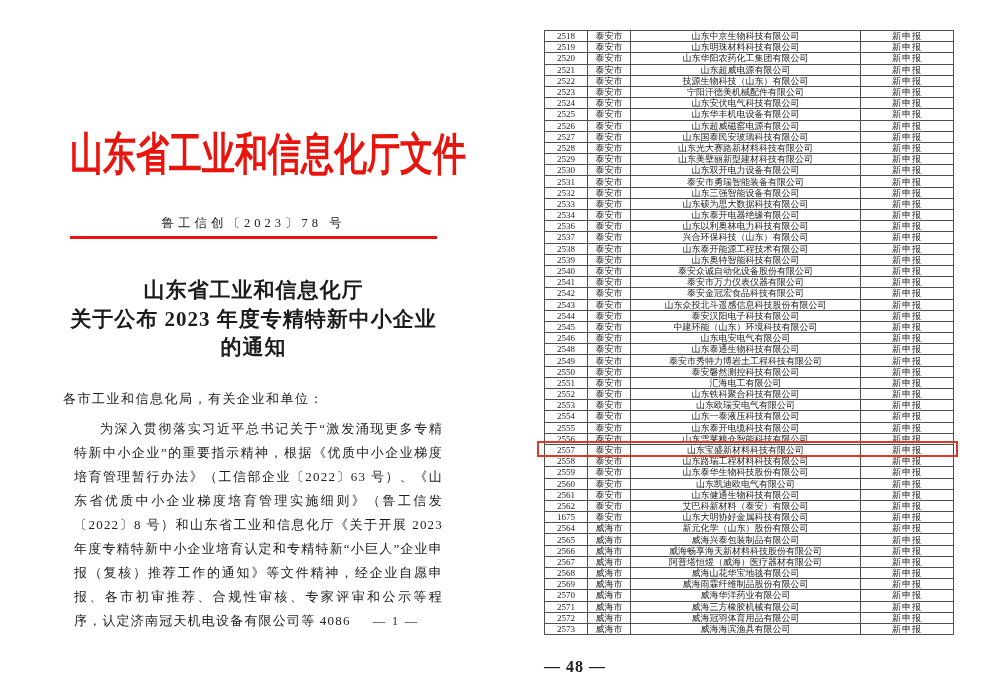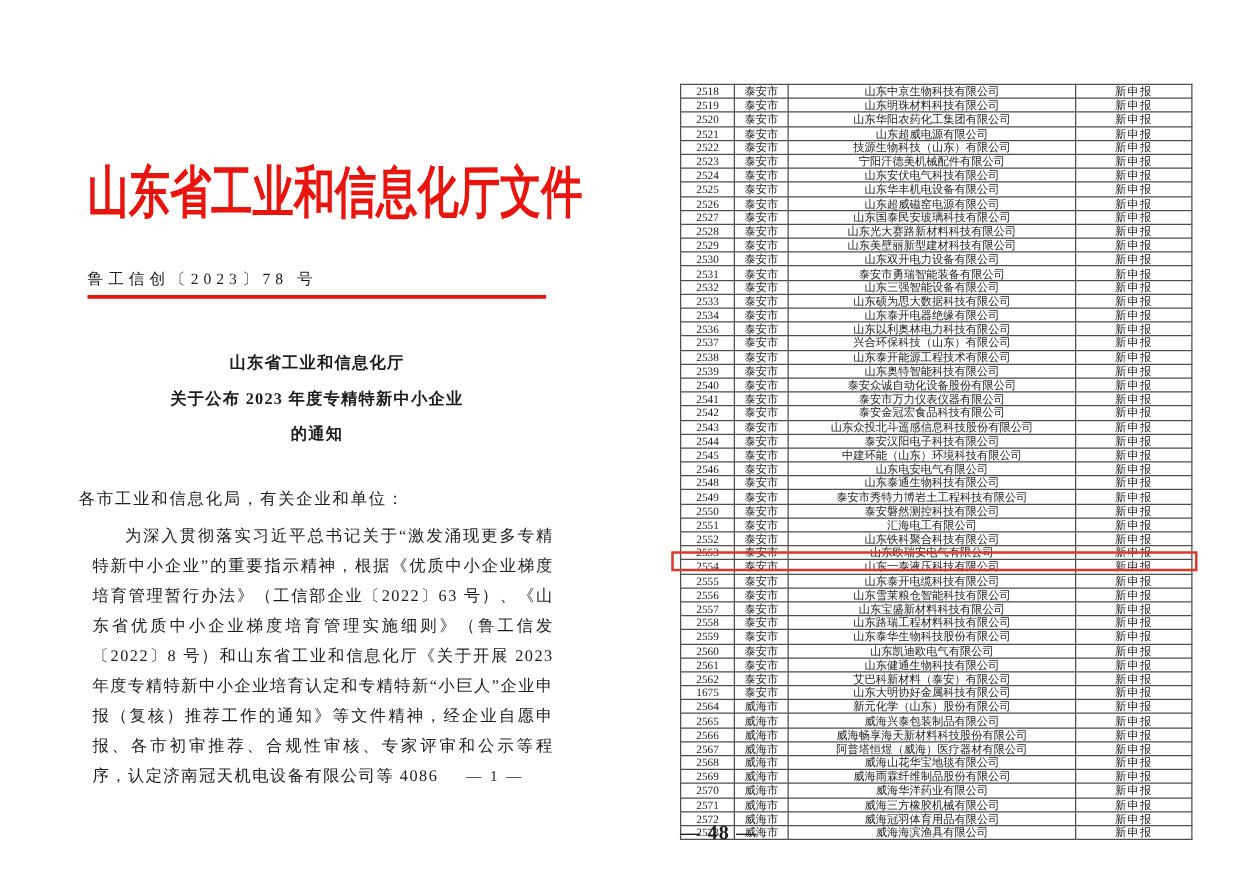--- a/index.html
+++ b/index.html
@@ -3,36 +3,36 @@
 <meta charset="utf-8">
 <style>
   html,body{margin:0;padding:0;background:#fff;}
   .page{position:relative;width:1000px;height:700px;background:#ffffff;overflow:hidden;
         font-family:"Liberation Serif","DejaVu Serif",serif;color:#1c1c1c;}
 
   
   .banner{position:absolute;left:70px;top:124px;width:367px;text-align:center;
           font-size:33px;font-weight:bold;white-space:nowrap;
           transform:scaleY(1.35);transform-origin:top center;}
-  .doc-no{position:absolute;left:70px;top:215px;width:367px;text-align:left;
+  .doc-no{position:absolute;left:70px;top:215px;width:367px;text-align:center;
           font-size:12.5px;letter-spacing:4px;white-space:nowrap;}
   .red-line{position:absolute;left:70px;top:236px;width:367px;height:2.5px;}
   .doc-title{position:absolute;left:70px;top:276px;width:367px;text-align:center;
-             font-size:13px;font-weight:bold;line-height:28.5px;letter-spacing:1px;}
+             font-size:21px;font-weight:bold;line-height:28.5px;letter-spacing:1px;}
   .salutation{position:absolute;left:63px;top:390px;width:380px;font-size:13px;
               letter-spacing:1.5px;white-space:nowrap;}
   .body-text{position:absolute;left:70px;top:413px;width:369px;margin:4px;
              font-size:13px;line-height:24px;letter-spacing:1.2px;
              text-align:justify;text-indent:2em;}
   .pn-left{position:absolute;left:70px;top:614px;width:367px;text-align:right;
            padding-right:18px;font-size:12px;letter-spacing:2px;box-sizing:border-box;}
 
   
   .table-wrap{position:absolute;left:544px;top:30px;width:409px;}
-  .table-wrap table{border-collapse:collapse;table-layout:fixed;width:409px;margin-top:37px;}
+  .table-wrap table{border-collapse:collapse;table-layout:fixed;width:409px;}
   .table-wrap td{border:1px solid #4f4f4f;padding:0;text-align:center;
                  font-size:9px;line-height:10px;height:10.2px;overflow:hidden;
                  white-space:nowrap;color:#1b1b1b;}
   .table-wrap tr{height:11.2px;}
   .td-status{letter-spacing:1px;}
   .hl-box{position:absolute;left:-7px;width:421px;border:2px solid #dc392b;
           pointer-events:none;box-sizing:border-box;}
   .pn-right{position:absolute;left:0;top:628px;font-size:16px;font-weight:bold;
             letter-spacing:1px;white-space:nowrap;}
 </style>

